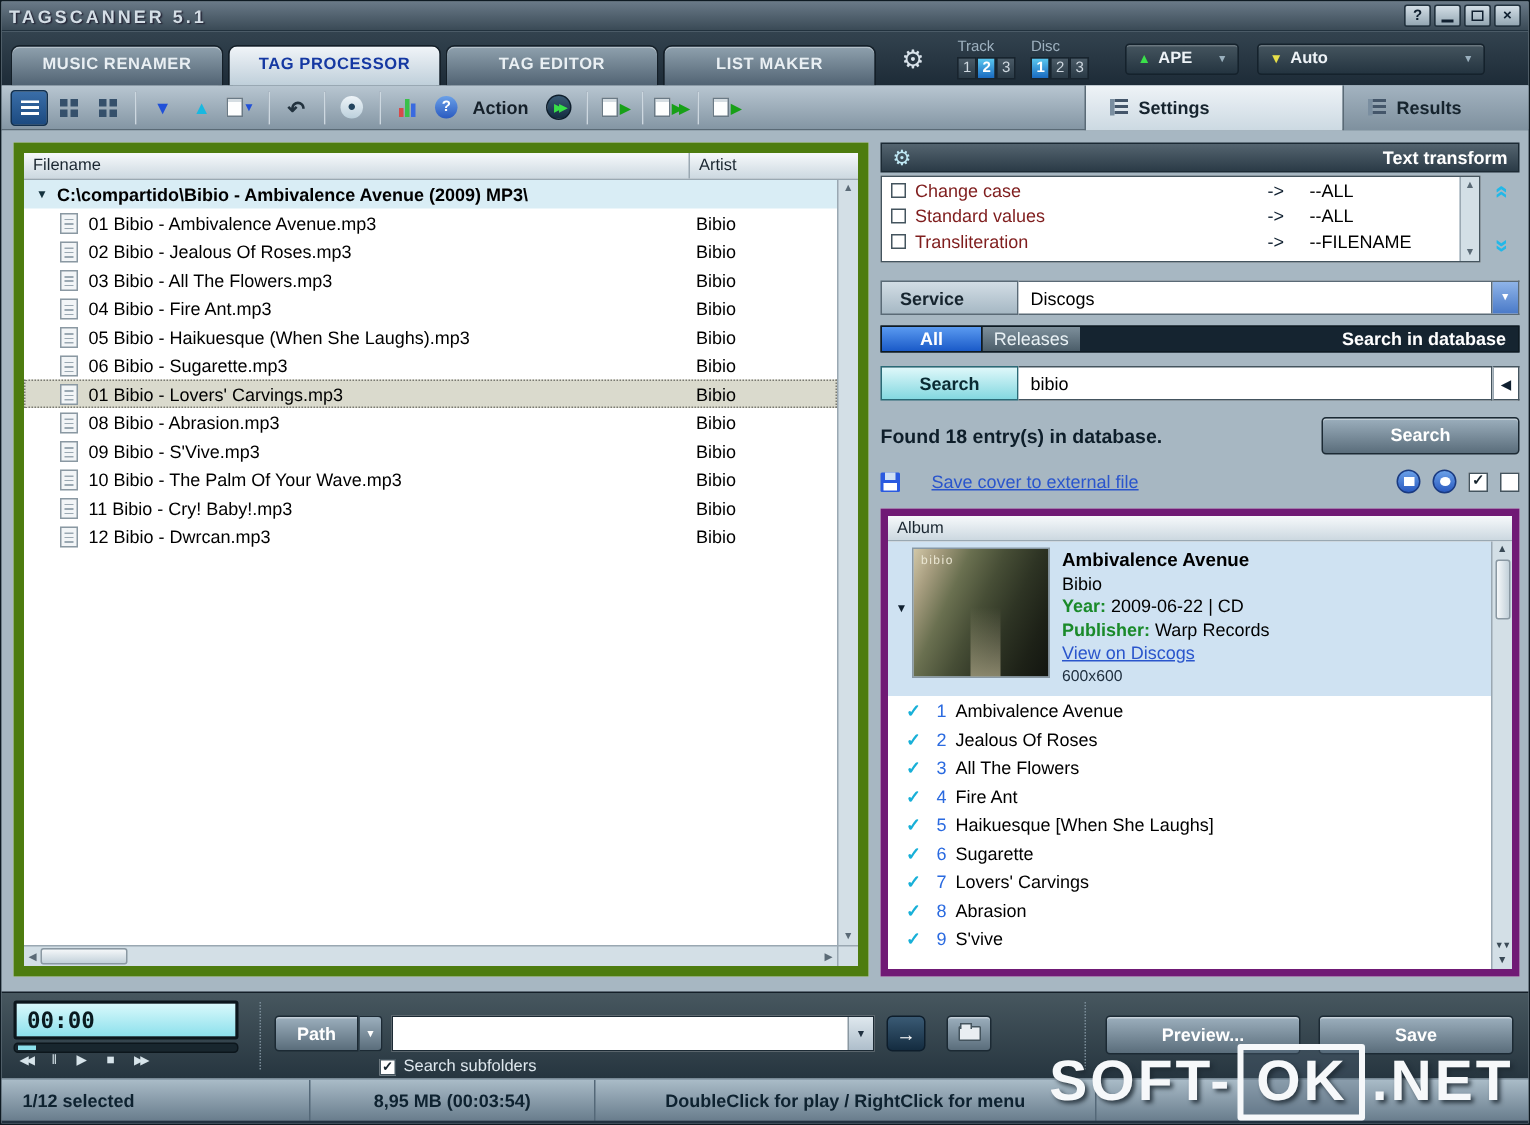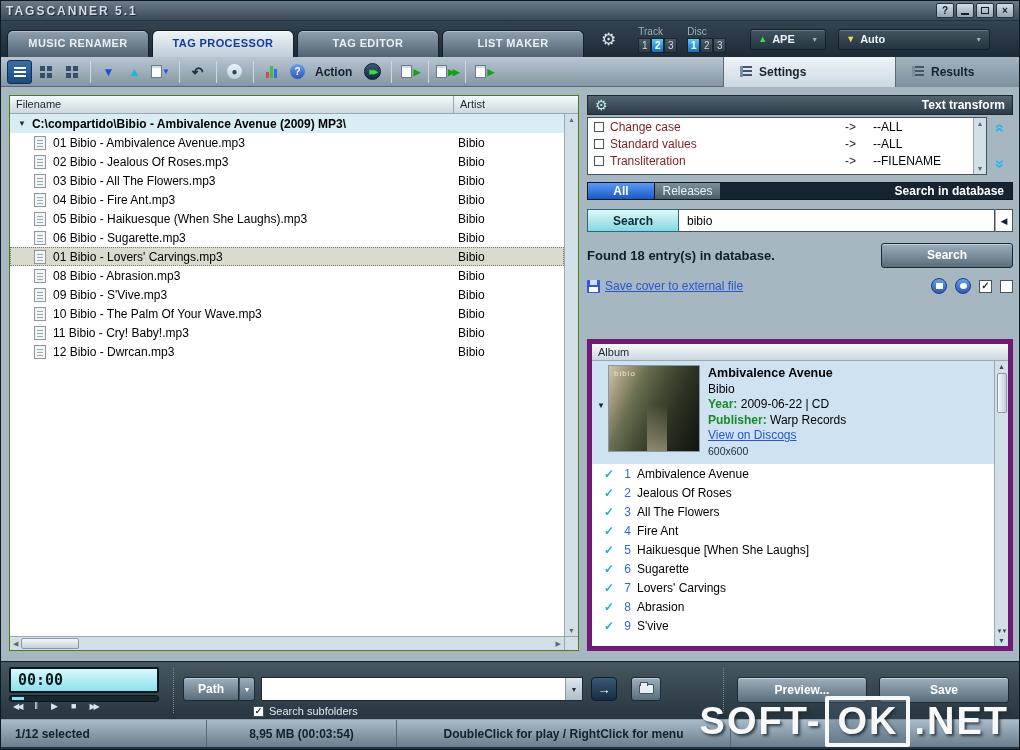--- a/index.html
+++ b/index.html
@@ -60,21 +60,21 @@
 .ttabs{margin-left:auto;display:flex;height:30px}
 .ttab{width:172px;display:flex;align-items:center;gap:7px;padding-left:16px;font-weight:bold;color:#16242e;border-left:1px solid #5a6a76}
 .ttab.active{background:linear-gradient(#eef3f7,#ccd9e2)}
 .ttab.inactive{background:linear-gradient(#a3b3c0,#7e909e);width:124px}
 .lines-icon{width:12px;height:11px;background:repeating-linear-gradient(#44566a 0 2px,transparent 2px 4px);border-left:3px solid #7a8ea0}
 
 
 .main{position:absolute;top:86px;left:0;right:0;height:574px;background:#a7b7c2}
 
 
-.filepanel{position:absolute;left:8px;top:8px;width:570px;height:556px;background:#fff;border:1px solid #4d7c0f}
+.filepanel{position:absolute;left:8px;top:8px;width:570px;height:556px;background:#fff;border:7px solid #4d7c0f}
 .fhead{display:flex;height:18px;background:linear-gradient(#f6f9fb,#ccd8e0);border-bottom:1px solid #9aa8b2;font-size:11px;color:#1a2630}
 .fhead .h1{width:444px;padding-left:6px;border-right:1px solid #9aa8b2;line-height:17px}
 .fhead .h2{flex:1;padding-left:6px;line-height:17px}
 .frows{position:absolute;left:0;right:14px;top:18px;bottom:14px;overflow:hidden}
 .folderrow{display:flex;align-items:center;height:19px;background:#d9edf5;font-weight:bold;color:#000}
 .folderrow .tri{margin:0 6px 0 8px;font-size:8px;color:#14323e}
 .frow{display:flex;align-items:center;height:19px;position:relative}
 .frow.selected{background:#dadacd;outline:1px dotted #7a7a72;outline-offset:-1px}
 .ficon{flex:none;width:12px;height:14px;margin-left:24px;background:#f2f5f7;border:1px solid #8a98a2;position:relative}
 .ficon::before{content:"";position:absolute;left:2px;top:3px;right:2px;height:7px;background:repeating-linear-gradient(#9aa8b2 0 1px,transparent 1px 3px)}
@@ -115,21 +115,21 @@
 
 .searchrow{display:flex;margin-top:9px;height:23px}
 .searchbtn{width:92px;background:linear-gradient(#dff8fa,#84d8e0);border:1px solid #2a6a76;font-weight:bold;color:#0a2a32;display:flex;align-items:center;justify-content:center}
 .searchinput{flex:1;border:1px solid #44545e;border-left:none;background:#fff;display:flex;align-items:center;padding-left:8px;color:#000}
 .searchexp{width:18px;background:#fff;border:1px solid #44545e;border-left:1px solid #9aa8b2;display:flex;align-items:center;justify-content:center;font-size:9px;color:#102030}
 
 .foundrow{display:flex;align-items:center;margin-top:10px;height:26px}
 .foundtext{font-weight:bold;color:#0e1e2a;font-size:13px}
 .bigsearch{margin-left:auto;width:132px;height:25px;background:linear-gradient(#9cafbd,#5a6d7b);border:1px solid #1c2a34;border-radius:3px;color:#fff;font-weight:bold;display:flex;align-items:center;justify-content:center;box-shadow:inset 0 1px 0 rgba(255,255,255,.4)}
 
-.coverrow{display:flex;align-items:center;margin-top:7px;height:22px;gap:5px}
+.coverrow{display:flex;align-items:center;margin-top:7px;height:22px;gap:21px}
 .floppy{flex:none;width:13px;height:13px;background:#2a5ae0;position:relative;border-radius:1px}
 .floppy::before{content:"";position:absolute;left:3px;top:0;width:7px;height:5px;background:#cfe0f4}
 .floppy::after{content:"";position:absolute;left:2px;bottom:1px;width:9px;height:5px;background:#fff}
 .coverlink{color:#2a55cc;text-decoration:underline}
 .covergroup{margin-left:auto;display:flex;align-items:center;gap:8px}
 .covericonbtn{width:16px;height:16px;border-radius:50%;background:linear-gradient(#6aa0e8,#2a5ac0);border:1px solid #1a3a80;display:flex;align-items:center;justify-content:center}
 .covericonbtn i{display:block;width:7px;height:6px;background:#fff}
 .cbx{width:13px;height:13px;background:#fff;border:1px solid #44545e;display:flex;align-items:center;justify-content:center;font-size:10px;color:#16242e;font-weight:bold;line-height:1}
 
 .albumpanel{position:absolute;left:0;top:244px;width:426px;bottom:0;background:#fff;border:5px solid #701a75;overflow:hidden}
@@ -432,20 +432,29 @@
             <span>▲</span>
             <span>▼</span>
           </div>
         </div>
         <div class="chevcol">
           <span class="chev">«</span>
           <span class="chev">»</span>
         </div>
       </div>
 
+      <div class="servicerow">
+        <span class="servicelabel">Service</span>
+        <span class="servicedd">
+          <span>Discogs</span>
+          <span class="ddbtn">
+              <span>▼</span>
+            </span>
+        </span>
+      </div>
 
       <div class="dbtabs">
         <span class="dbtab-all">All</span>
         <span class="dbtab-rel">Releases</span>
         <span class="dbcaption">Search in database</span>
       </div>
 
       <div class="searchrow">
         <span class="searchbtn">Search</span>
         <span class="searchinput">bibio</span>

